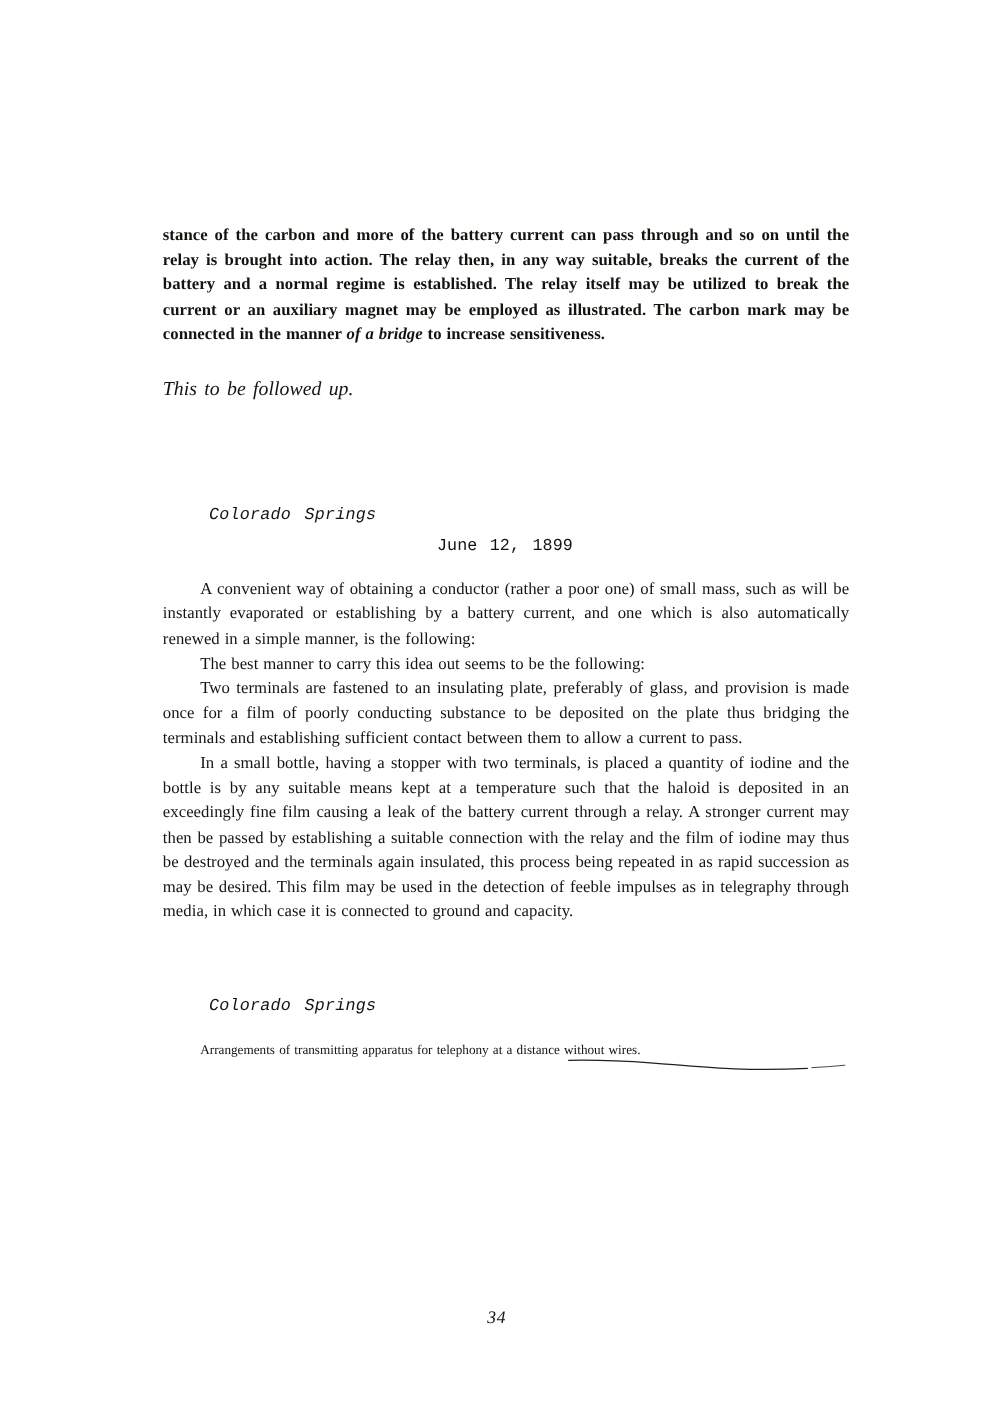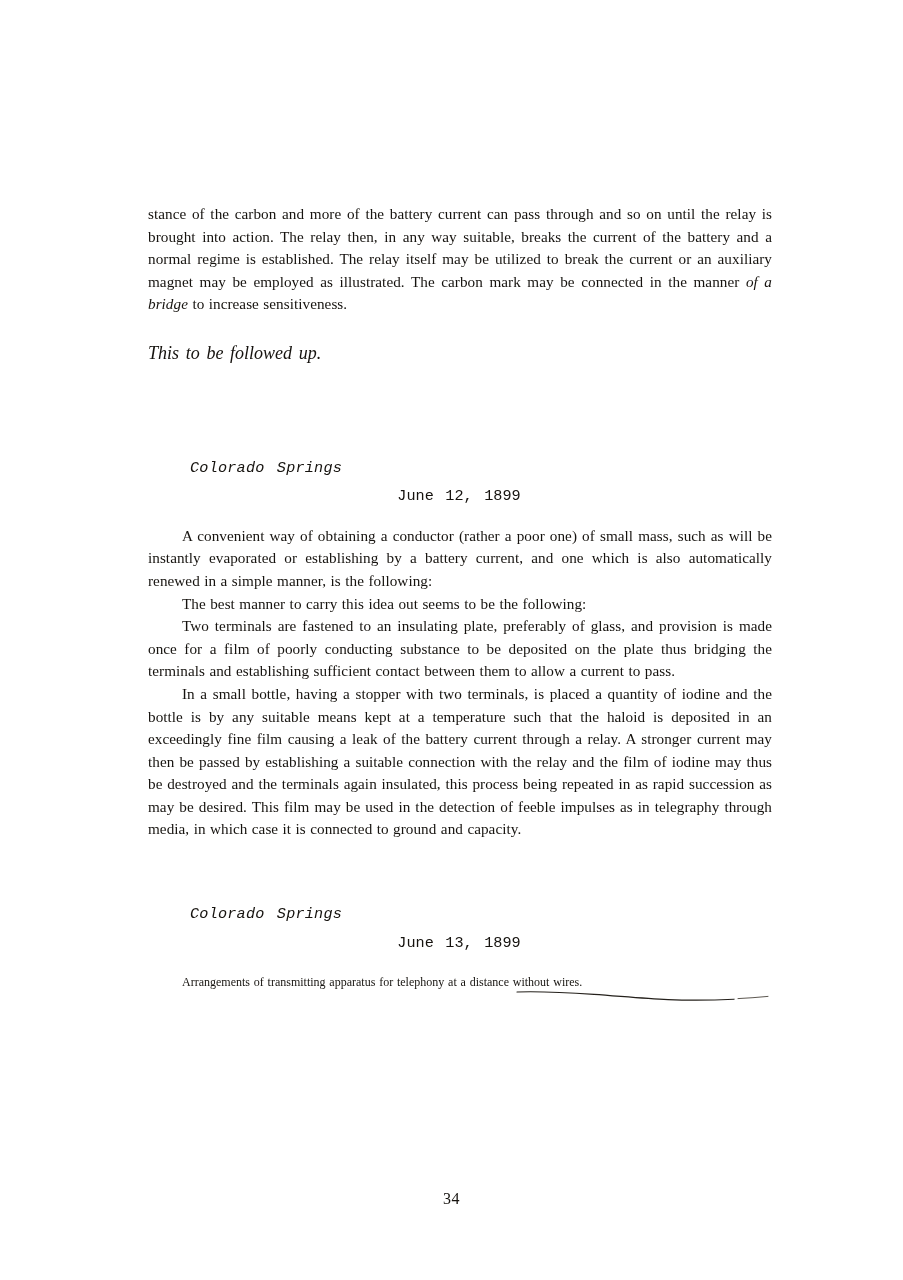--- a/index.html
+++ b/index.html
@@ -52,20 +52,21 @@
     text-indent: 0;
   }
 
   .italic {
     font-style: italic;
   }
 
   
   .block-opening {
     margin: 0;
+    font-weight: bold;
   }
 
   .follow-up {
     margin: 0;
     padding-top: 26px;
     font-size: 18px;
     line-height: 22.6px;
     text-align: left;
     word-spacing: 2.2px;
     padding-right: 2px;
@@ -125,20 +126,21 @@
     height: 14px;
   }
 
   .folio {
     position: absolute;
     left: 0;
     top: 1190px;
     width: 903px;
     text-align: center;
     font-size: 16px;
+    font-style: italic;
     letter-spacing: 0.5px;
   }
 </style>
 </head>
 <body>
 
 <div class="page">
   <div class="content">
 
     <p class="para noindent block-opening"><span>stance of the carbon and more of the battery current can pass through and so on until the relay is brought into action. The relay then, in any way suitable, breaks the current of the battery and a normal regime is established. The relay itself may be utilized to break the current or an auxiliary magnet may be employed as illustrated. The carbon mark may be connected in the manner </span><span class="italic">of a bridge</span><span> to increase sensitiveness.</span></p>
@@ -155,21 +157,20 @@
       <p class="para indent">A convenient way of obtaining a conductor (rather a poor one) of small mass, such as will be instantly evaporated or establishing by a battery current, and one which is also automatically renewed in a simple manner, is the following:</p>
       <p class="para indent">The best manner to carry this idea out seems to be the following:</p>
       <p class="para indent">Two terminals are fastened to an insulating plate, preferably of glass, and provision is made once for a film of poorly conducting substance to be deposited on the plate thus bridging the terminals and establishing sufficient contact between them to allow a current to pass.</p>
       <p class="para indent">In a small bottle, having a stopper with two terminals, is placed a quantity of iodine and the bottle is by any suitable means kept at a temperature such that the haloid is deposited in an exceedingly fine film causing a leak of the battery current through a relay. A stronger current may then be passed by establishing a suitable connection with the relay and the film of iodine may thus be destroyed and the terminals again insulated, this process being repeated in as rapid succession as may be desired. This film may be used in the detection of feeble impulses as in telegraphy through media, in which case it is connected to ground and capacity.</p>
     </div>
 
     <div class="entry-spacer-2"></div>
     <div class="entry">
       <div class="dateline">
         <span class="place">Colorado Springs</span>
-        <span class="date">June 13, 1899</span>
       </div>
       <div class="body-gap"></div>
       <p class="headline-line"><span>Arrangements of transmitting apparatus for telephony at a distance without wires.</span>
         <span class="headline-underline">
           <svg viewBox="0 0 256 14" preserveAspectRatio="none" aria-hidden="true">
             <path d="M1 2 C 26 1.2, 52 2.6, 78 4.4 C 104 6.2, 128 8.6, 152 9.6 C 176 10.6, 198 10.2, 218 9.2" fill="none" stroke="#24201b" stroke-width="1.15" stroke-linecap="round"></path>
             <path d="M222 8.6 C 232 8.1, 242 7.4, 252 6.4" fill="none" stroke="#4a443c" stroke-width="0.9" stroke-linecap="round"></path>
           </svg>
         </span>
       </p>

